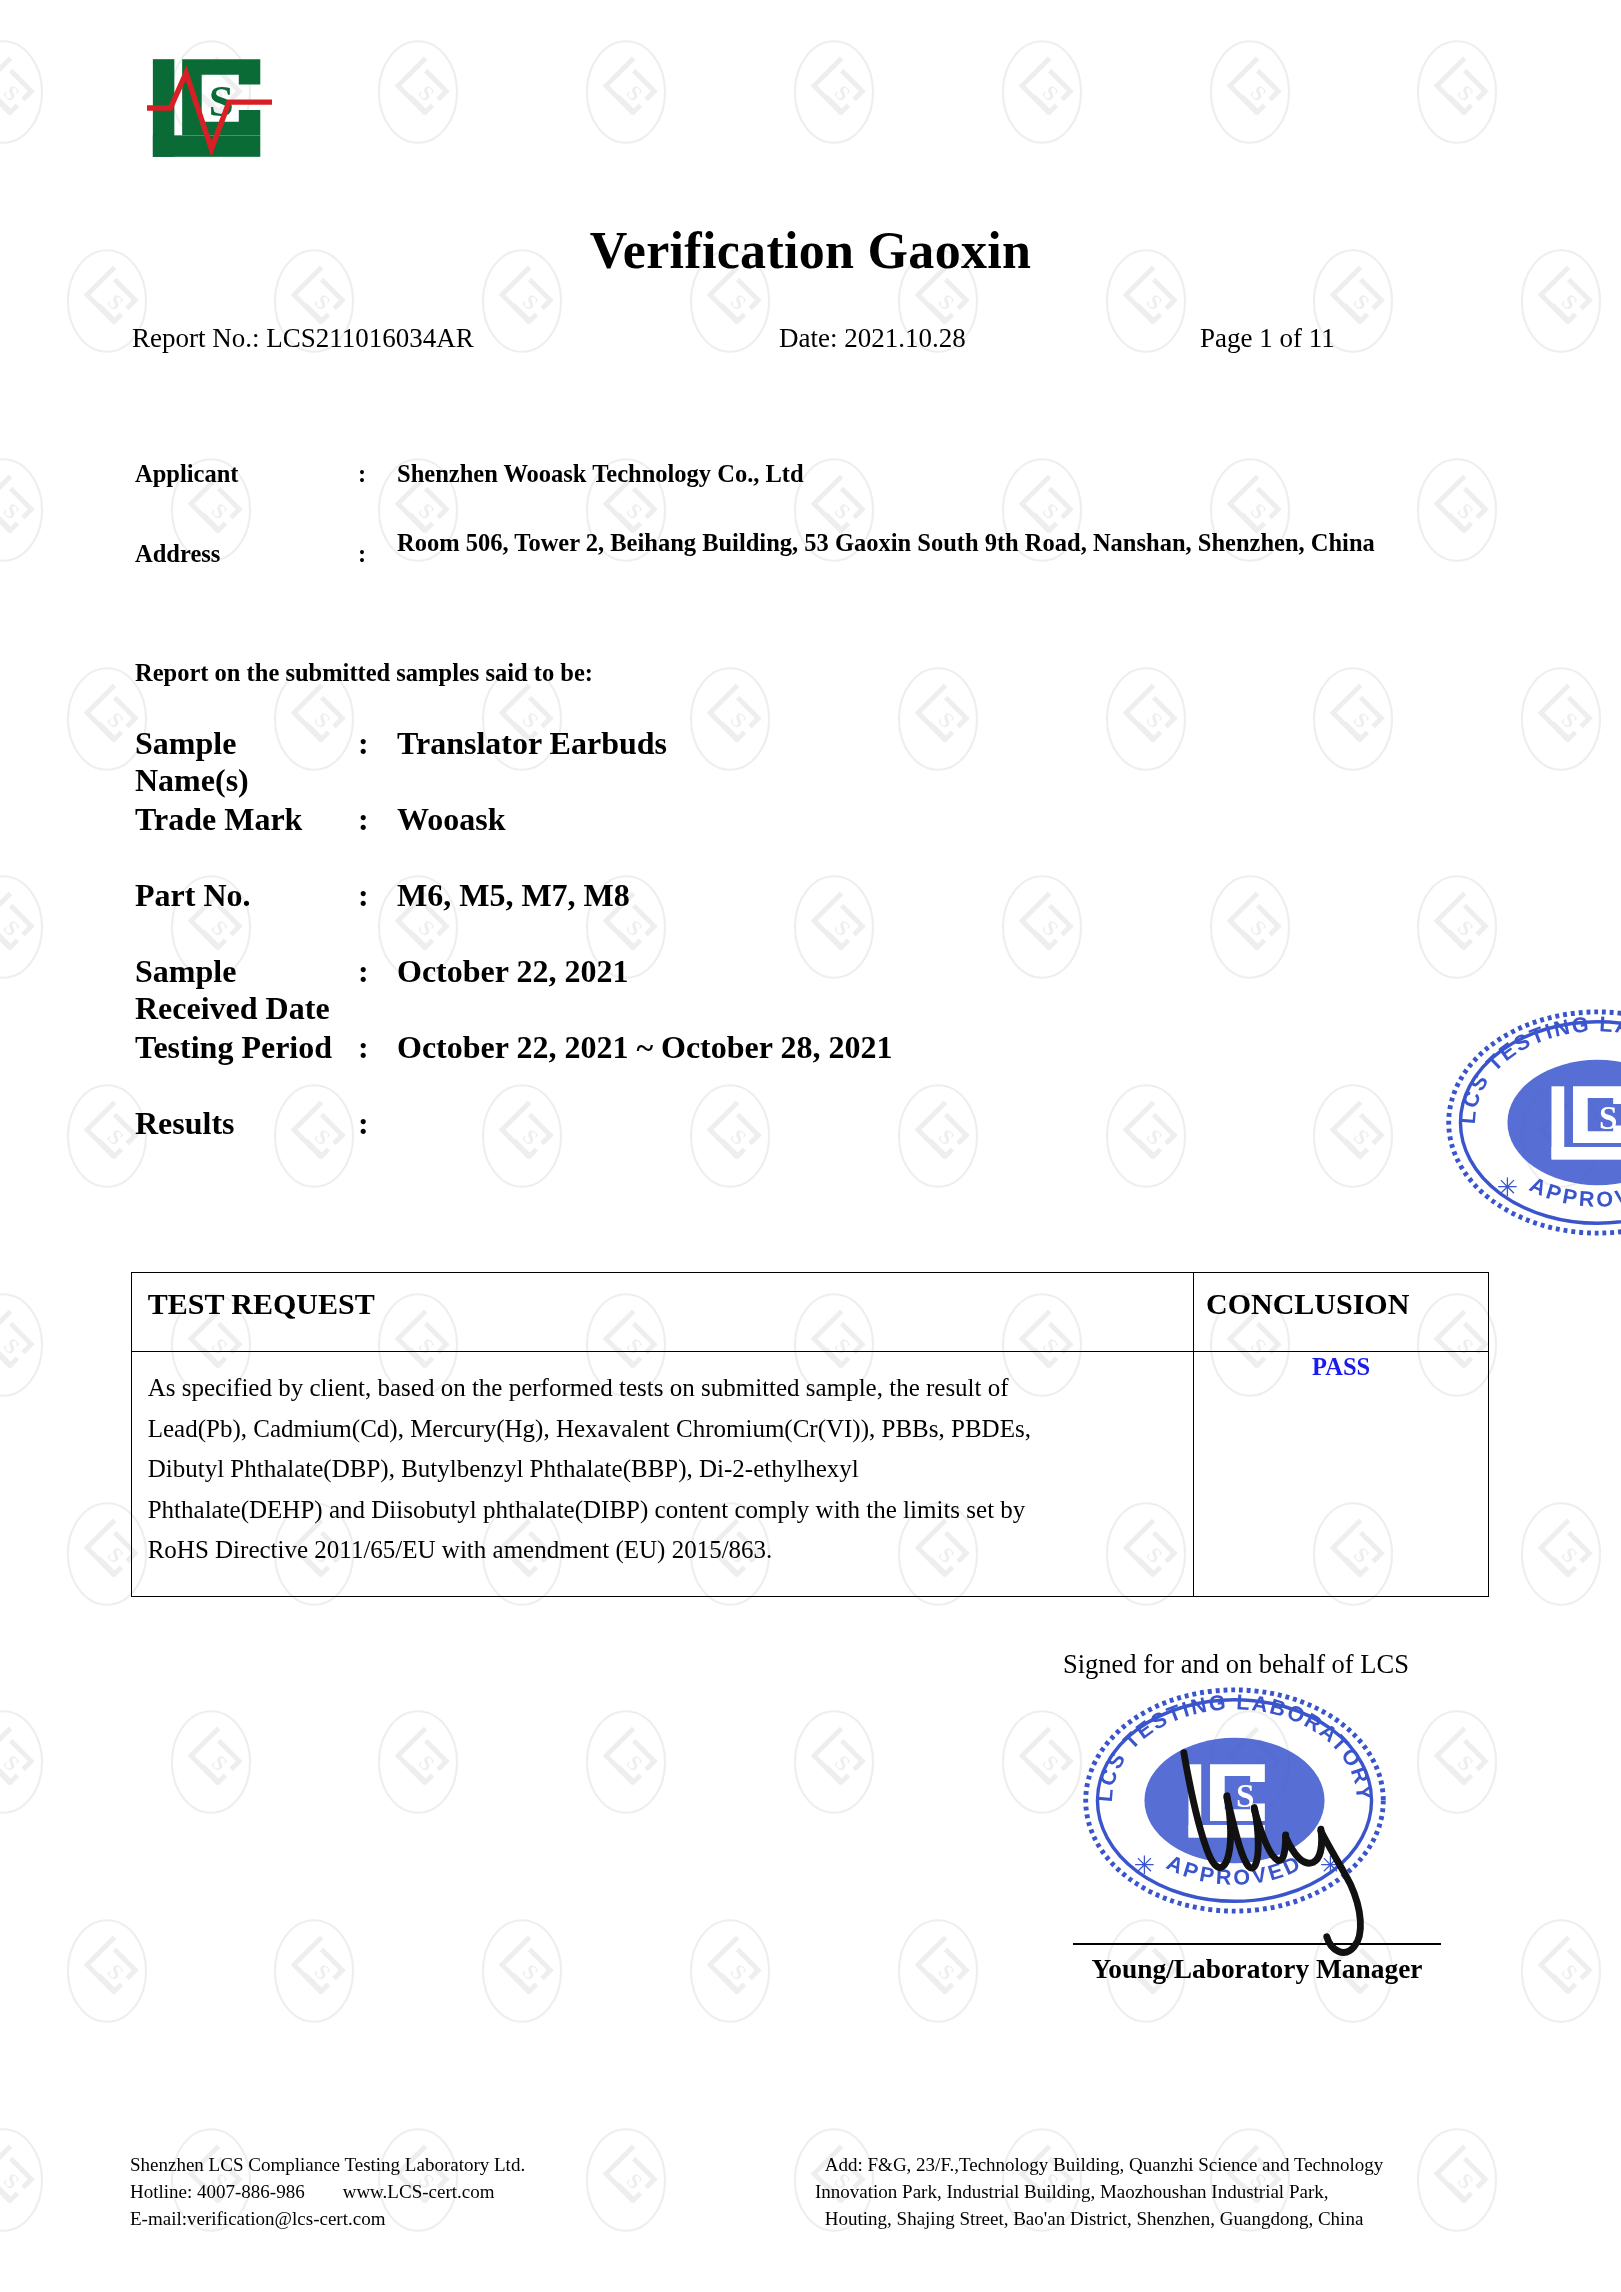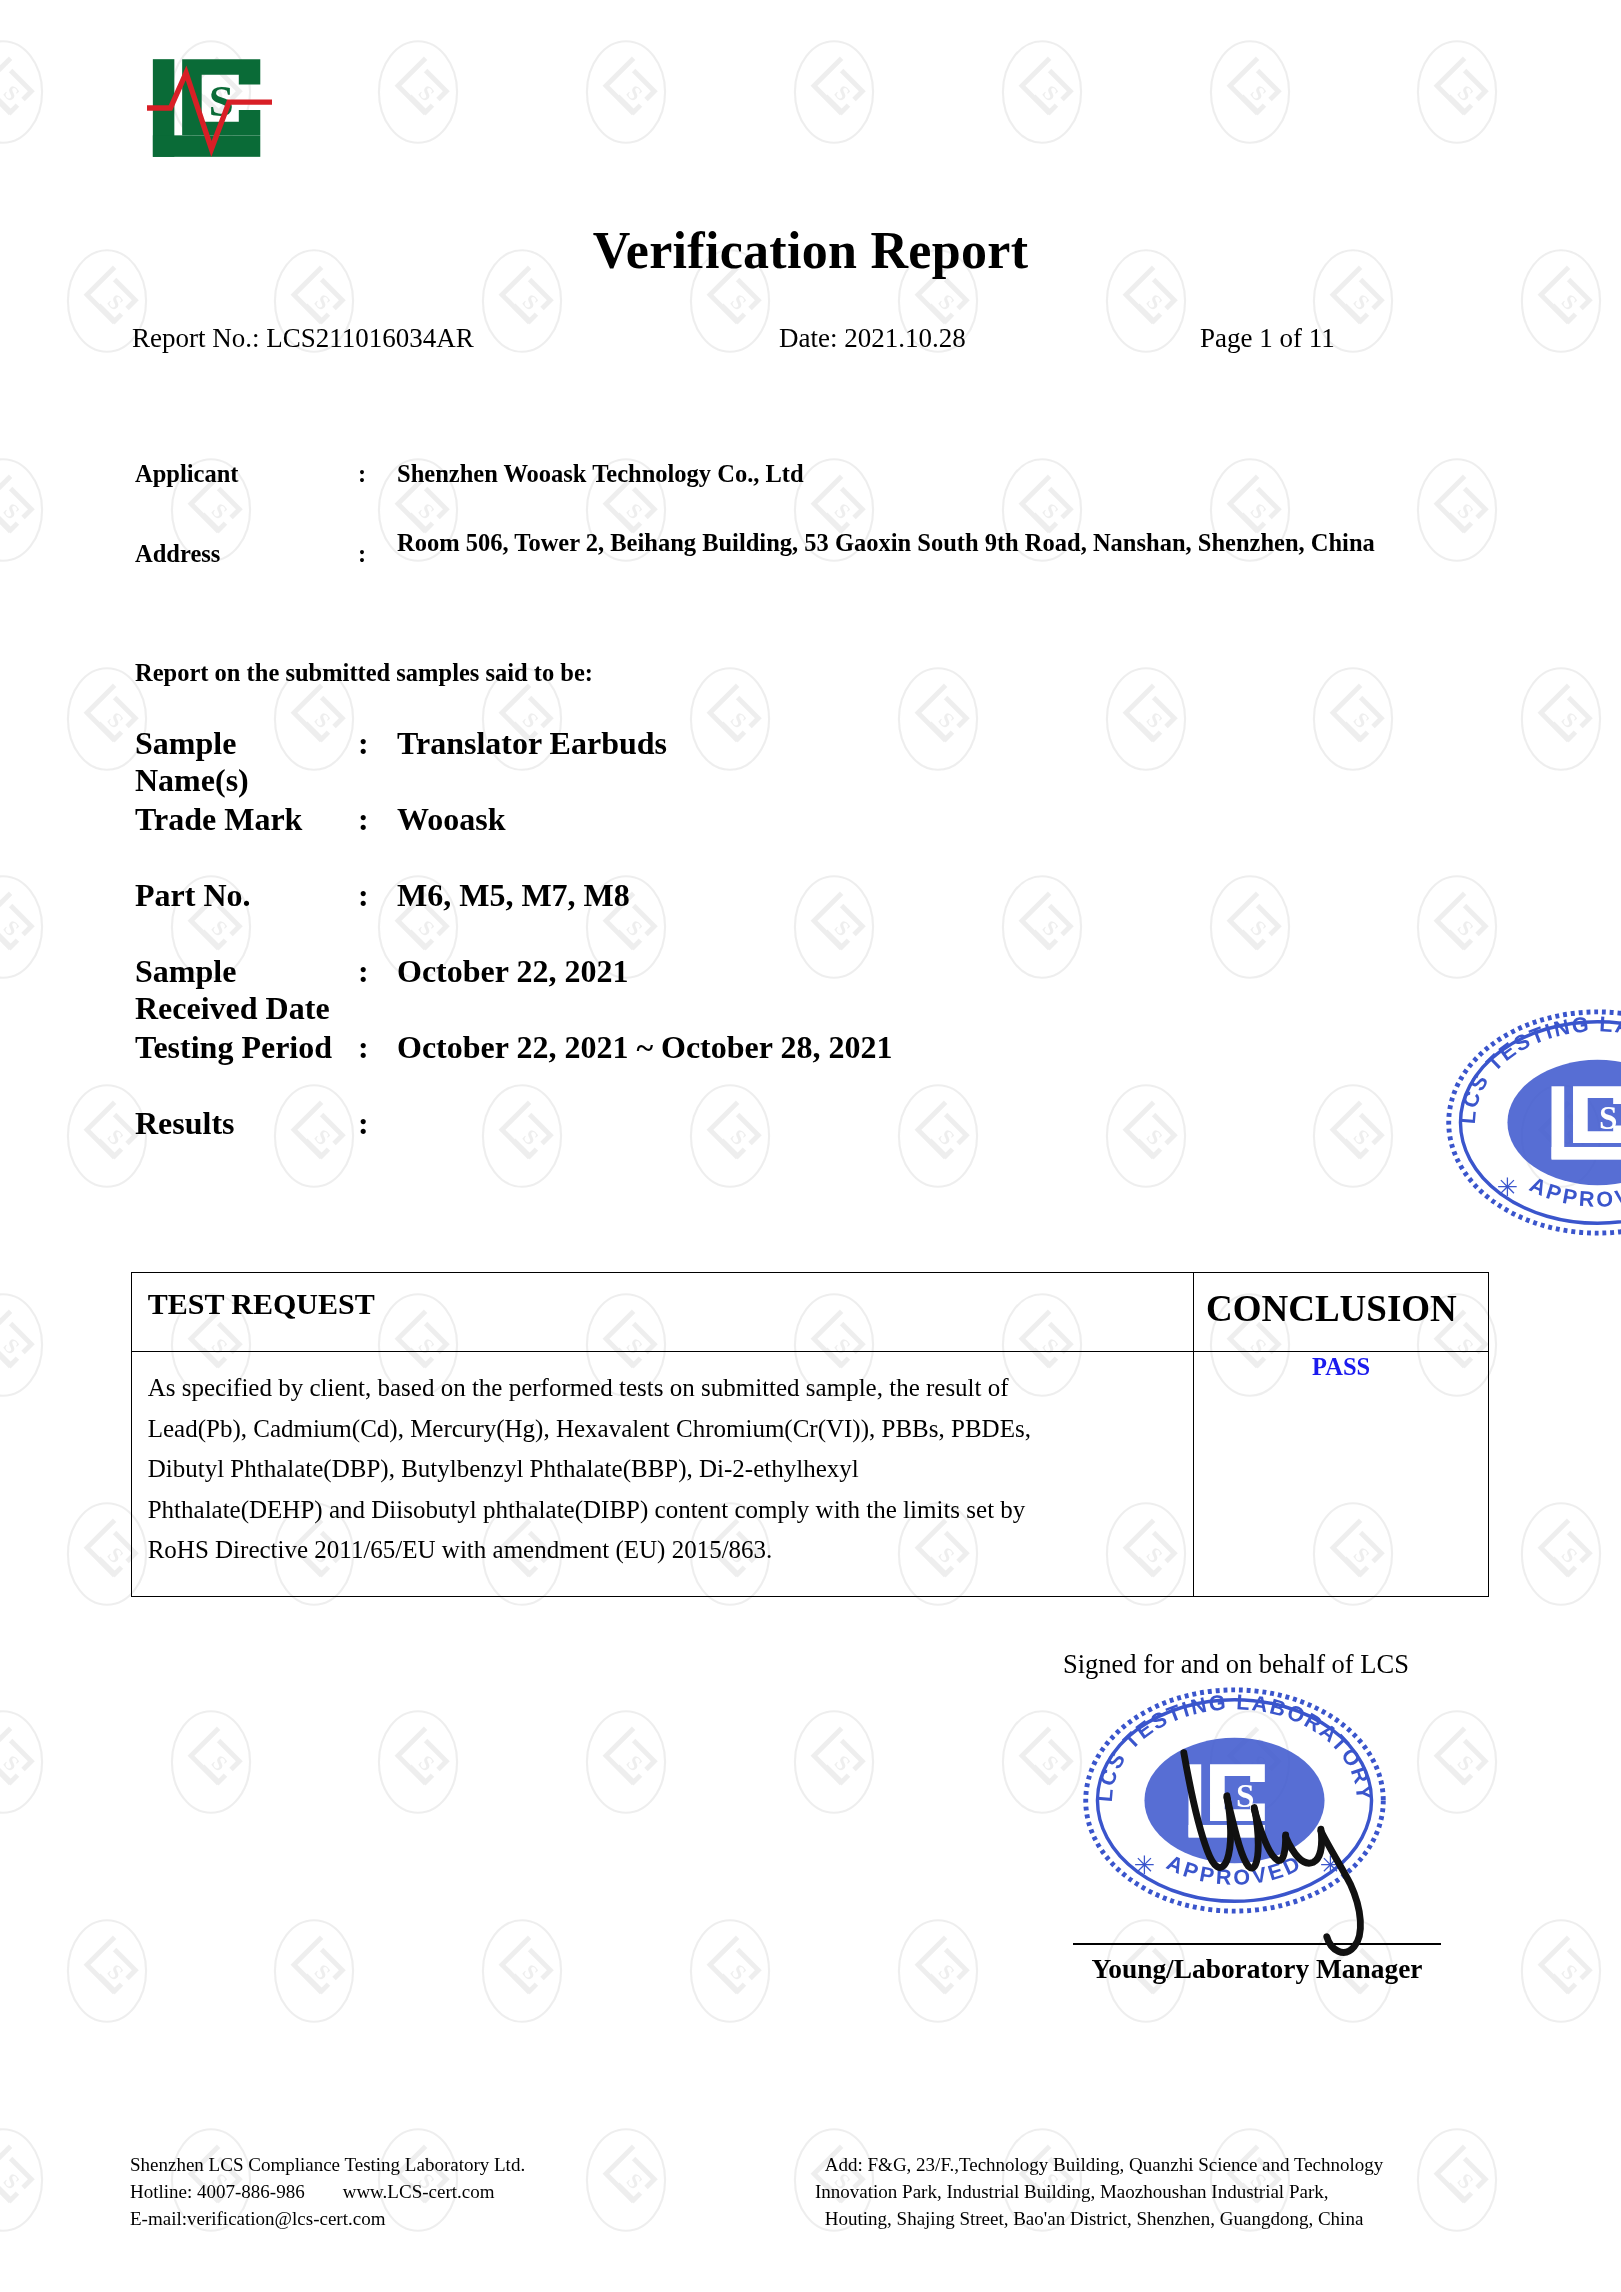--- a/index.html
+++ b/index.html
@@ -96,21 +96,21 @@
   .tbl td{
     border:1.6px solid #000;
     vertical-align:top;
   }
   .th-left{
     font-size:30px;font-weight:bold;
     padding:13.7px 0 13.7px 15.7px;
     height:51px;
   }
   .th-right{
-    font-size:37px;font-weight:bold;
+    font-size:30px;font-weight:bold;
     padding:13.7px 0 13.7px 11.8px;
     width:282px;
     height:51px;
   }
   .td-body{
     font-size:25px;
     padding:15.7px 17.6px 25.5px 15.7px;
     line-height:1.62;
   }
   .td-body p{margin:0;}
@@ -1330,21 +1330,21 @@
         <rect x="6" y="86" width="110" height="22" fill="#0a6b37"></rect>
 
         <path d="M36 8 H116 V34 H94 V24 H56 V72 H94 V60 H116 V86 H36 Z" fill="#0a6b37"></path>
 
         <text x="76" y="66" font-family="'Liberation Serif',serif" font-size="46" font-weight="bold" fill="#0a6b37" text-anchor="middle">S</text>
 
         <polyline points="-2,58 24,58 40,22 66,100 84,52 96,52 134,52" fill="none" stroke="#d81f26" stroke-width="5.5" stroke-linejoin="miter" stroke-linecap="butt"></polyline>
       </svg>
     </div>
 
-    <div class="title">Verification Report</div>
+    <div class="title">Verification Gaoxin</div>
 
     <div class="meta-row">
       <div class="m1">Report No.: LCS211016034AR</div>
       <div class="m2">Date: 2021.10.28</div>
       <div class="m3">Page 1 of 11</div>
     </div>
 
     <div class="info">
       <div class="row r-applicant">
         <div class="lbl">Applicant</div>

